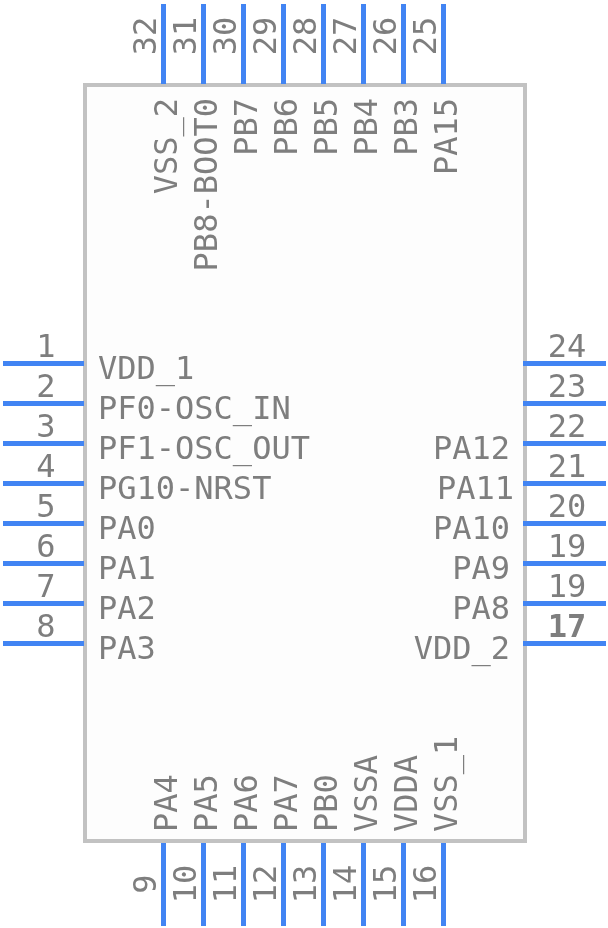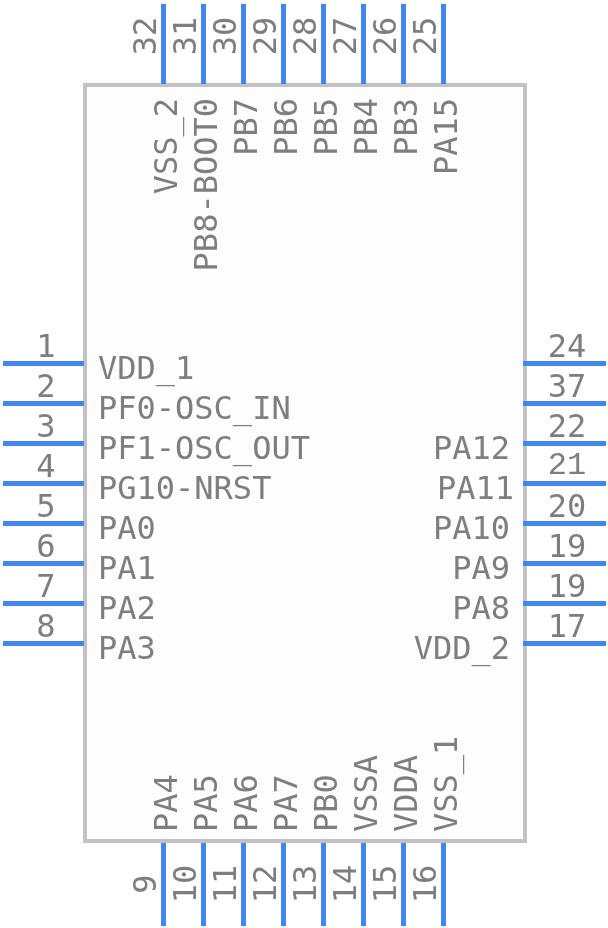--- a/index.html
+++ b/index.html
@@ -104,32 +104,32 @@
     <div class="txt lv" style="left: 98px; top: 568px;">PA1</div>
     <div class="pin-line" style="left: 3px; top: 601px; width: 81px; height: 5px;"></div>
     <div class="txt hc" style="left: 46px; top: 586px;">7</div>
     <div class="txt lv" style="left: 98px; top: 608px;">PA2</div>
     <div class="pin-line" style="left: 3px; top: 641px; width: 81px; height: 5px;"></div>
     <div class="txt hc" style="left: 46px; top: 626px;">8</div>
     <div class="txt lv" style="left: 98px; top: 648px;">PA3</div>
     <div class="pin-line" style="left: 523px; top: 361px; width: 83px; height: 5px;"></div>
     <div class="txt hc" style="left: 567px; top: 346px;">24</div>
     <div class="pin-line" style="left: 523px; top: 401px; width: 83px; height: 5px;"></div>
-    <div class="txt hc" style="left: 567px; top: 386px;">37</div>
+    <div class="txt hc" style="left: 567px; top: 386px;">23</div>
     <div class="pin-line" style="left: 523px; top: 441px; width: 83px; height: 5px;"></div>
     <div class="txt hc" style="left: 567px; top: 426px;">22</div>
     <div class="txt rv" style="left: 510px; top: 448px;">PA12</div>
     <div class="pin-line" style="left: 523px; top: 481px; width: 83px; height: 5px;"></div>
-    <div class="txt hc" style="left: 567px; top: 466px; font-family: Liberation Mono, monospace;">21</div>
+    <div class="txt hc" style="left: 567px; top: 466px;">21</div>
     <div class="txt rv" style="left: 514px; top: 488px;">PA11</div>
     <div class="pin-line" style="left: 523px; top: 521px; width: 83px; height: 5px;"></div>
     <div class="txt hc" style="left: 567px; top: 506px;">20</div>
     <div class="txt rv" style="left: 510px; top: 528px;">PA10</div>
     <div class="pin-line" style="left: 523px; top: 561px; width: 83px; height: 5px;"></div>
     <div class="txt hc" style="left: 567px; top: 546px;">19</div>
     <div class="txt rv" style="left: 510px; top: 568px;">PA9</div>
     <div class="pin-line" style="left: 523px; top: 601px; width: 83px; height: 5px;"></div>
     <div class="txt hc" style="left: 567px; top: 586px;">19</div>
     <div class="txt rv" style="left: 510px; top: 608px;">PA8</div>
     <div class="pin-line" style="left: 523px; top: 641px; width: 83px; height: 5px;"></div>
-    <div class="txt hc" style="left: 567px; top: 626px;">17</div>
+    <div class="txt hc" style="left: 567px; top: 626px; font-weight: bold;">17</div>
     <div class="txt rv" style="left: 510px; top: 648px;">VDD_2</div>
   </div>
 
 </body></html>

